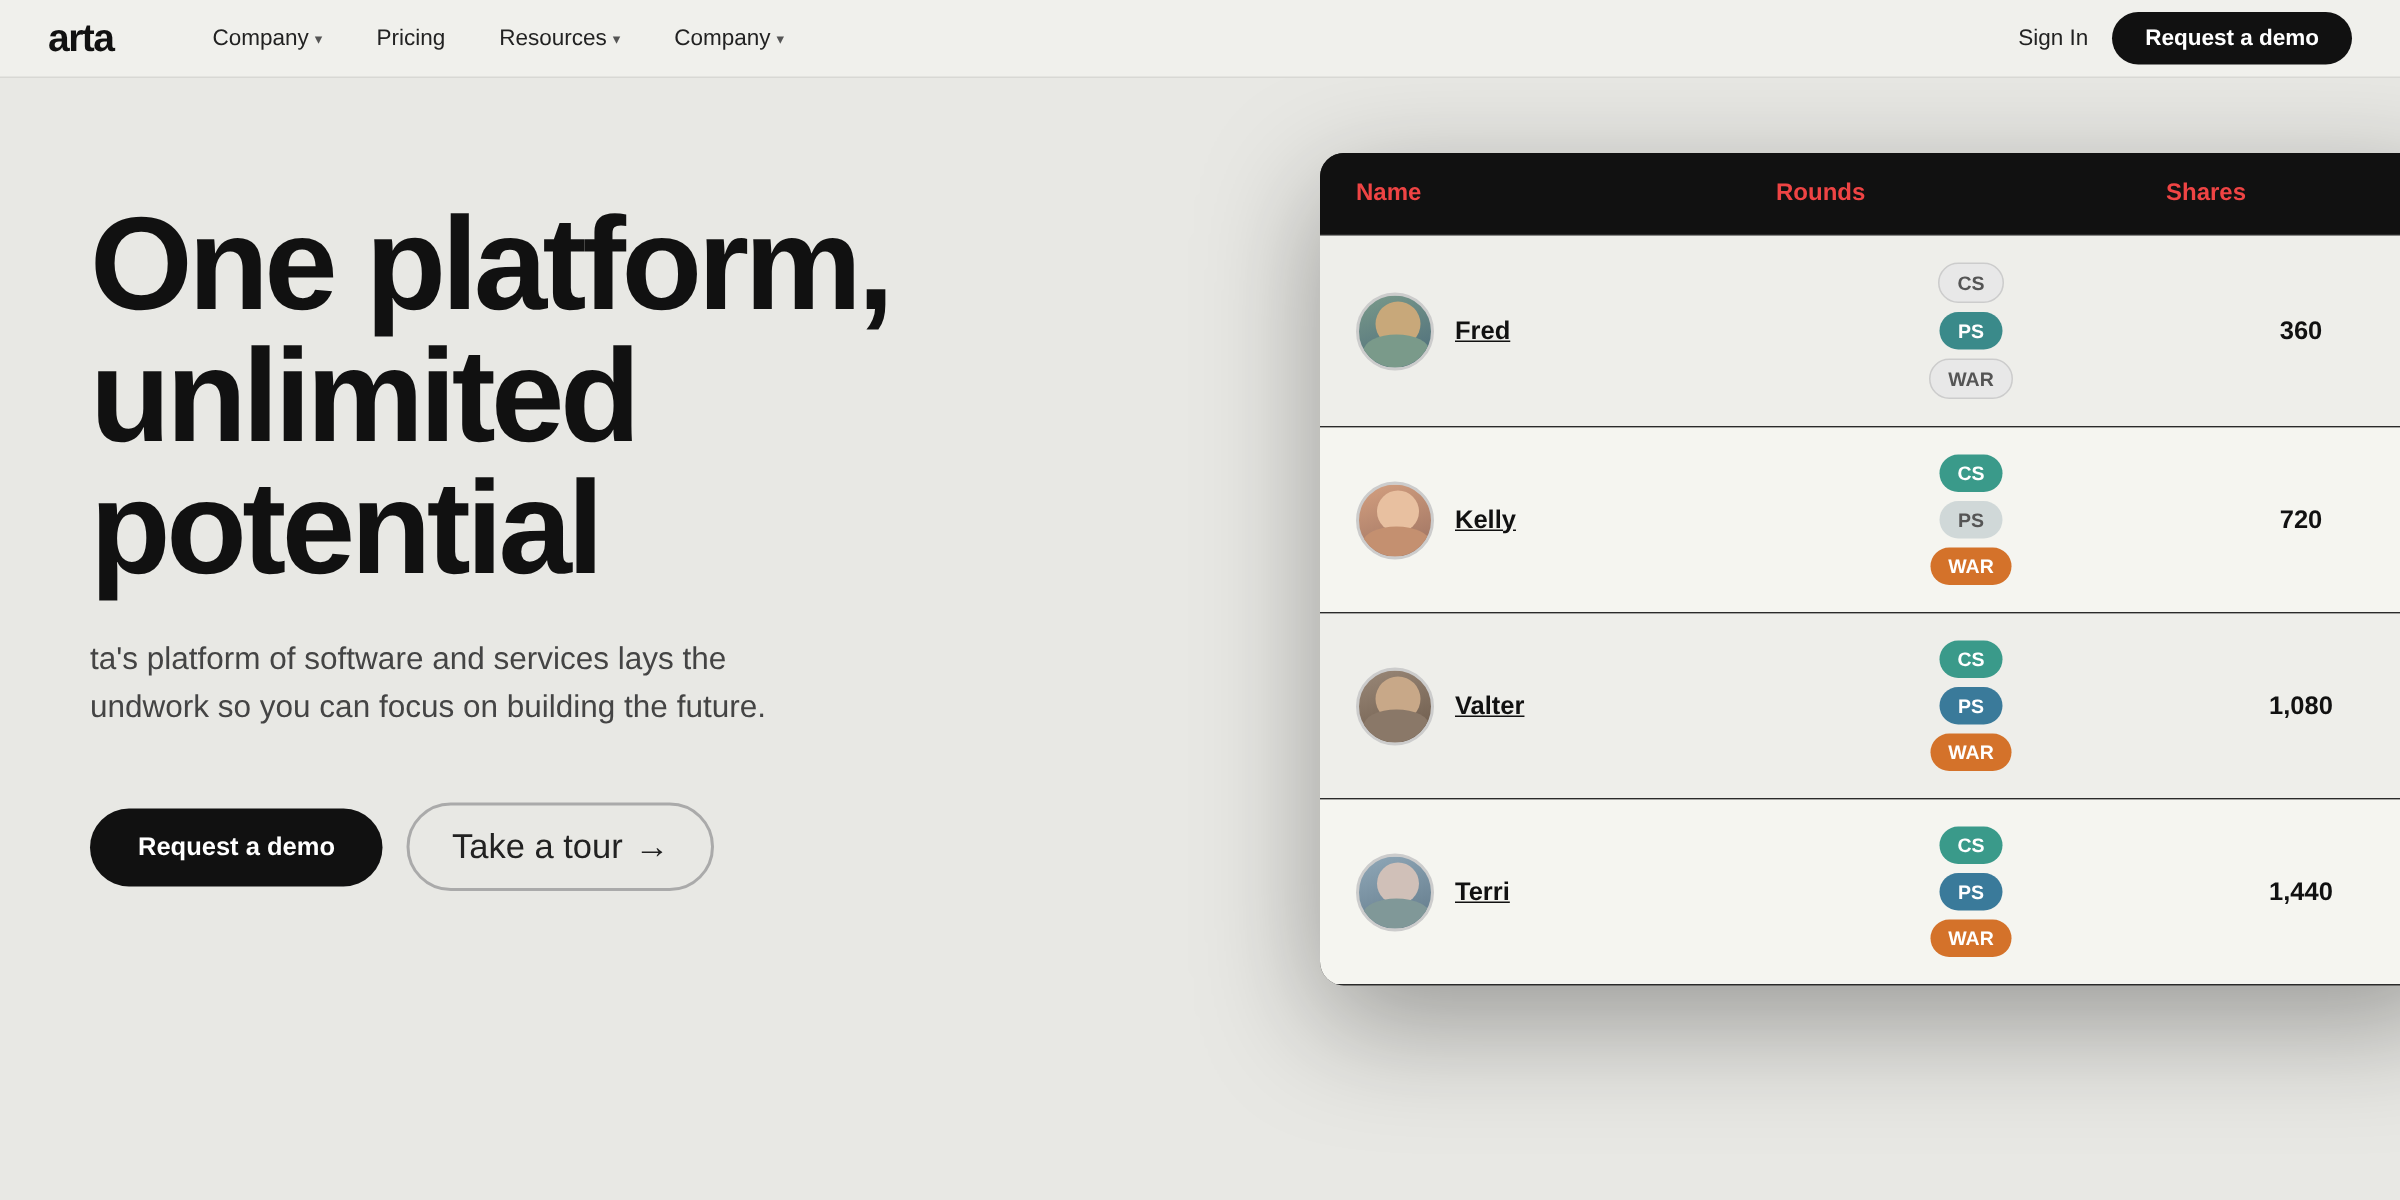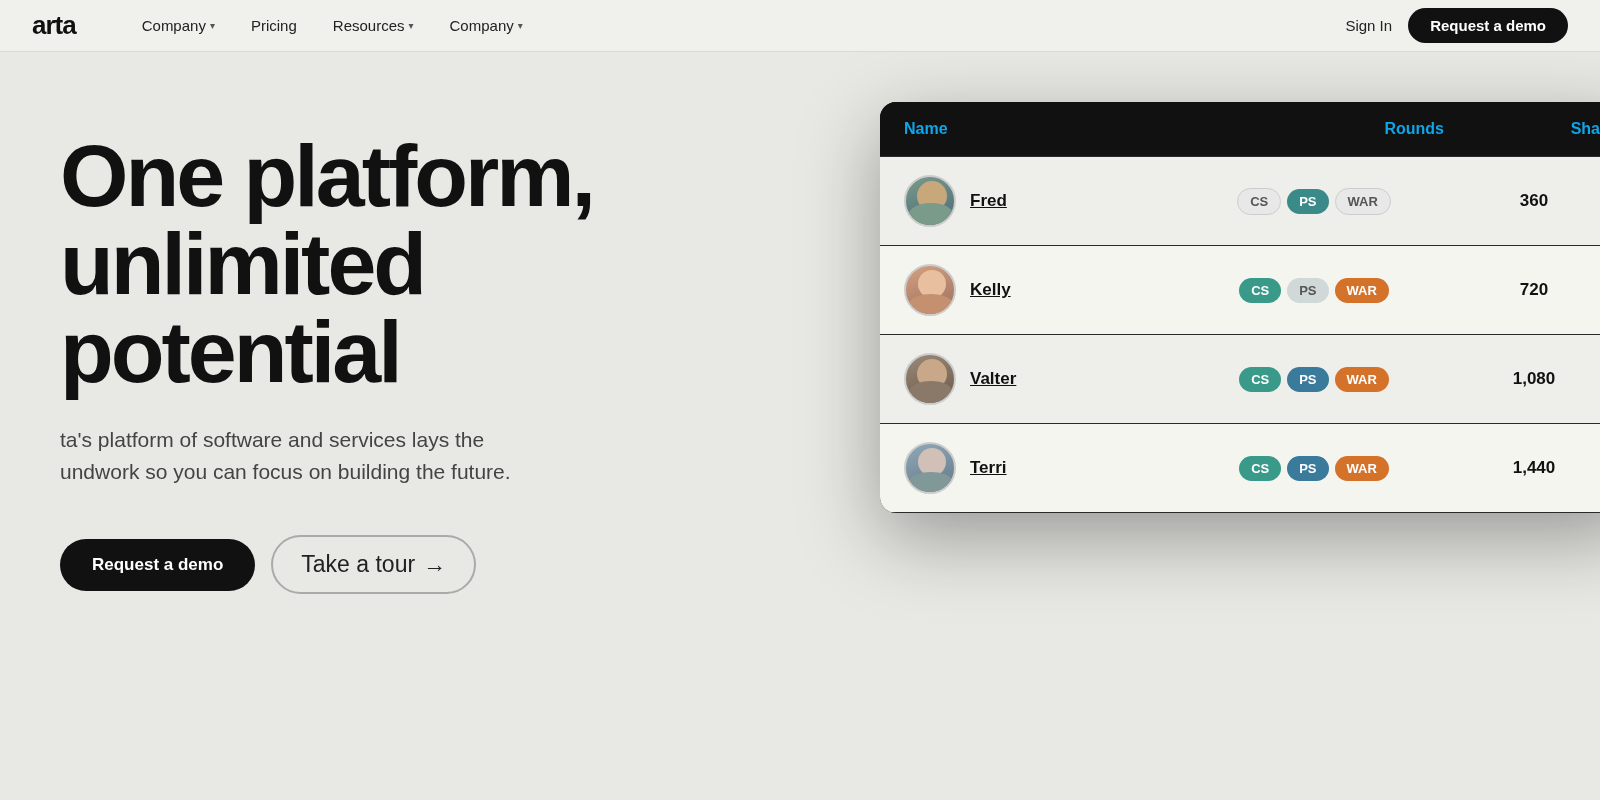--- a/index.html
+++ b/index.html
@@ -141,24 +141,24 @@
     .table-header {
       background: #111;
       display: grid;
       grid-template-columns: 280px 260px 180px 180px;
       padding: 18px 24px;
       border-bottom: 1px solid #2a2a2a;
     }
     .th {
       font-size: 16px;
       font-weight: 600;
-      color: #0ea5e9;
+      color: #ef4444;
     }
     .th:not(:first-child) {
-      text-align: right;
+      text-align: left;
     }
 
     .table-row {
       display: grid;
       grid-template-columns: 280px 260px 180px 180px;
       padding: 18px 24px;
       align-items: center;
       border-bottom: 1px solid #2a2a2a;
       background: #f5f5f0;
     }
@@ -191,20 +191,21 @@
       font-weight: 600;
       color: #111;
       text-decoration: underline;
     }
 
     .rounds-cell {
       display: flex;
       align-items: center;
       gap: 6px;
       justify-content: center;
+      flex-direction: column;
     }
     .badge {
       border-radius: 20px;
       padding: 5px 12px;
       font-size: 13px;
       font-weight: 700;
       display: inline-block;
     }
     .badge-cs-outline {
       background: #e8e8e8;

